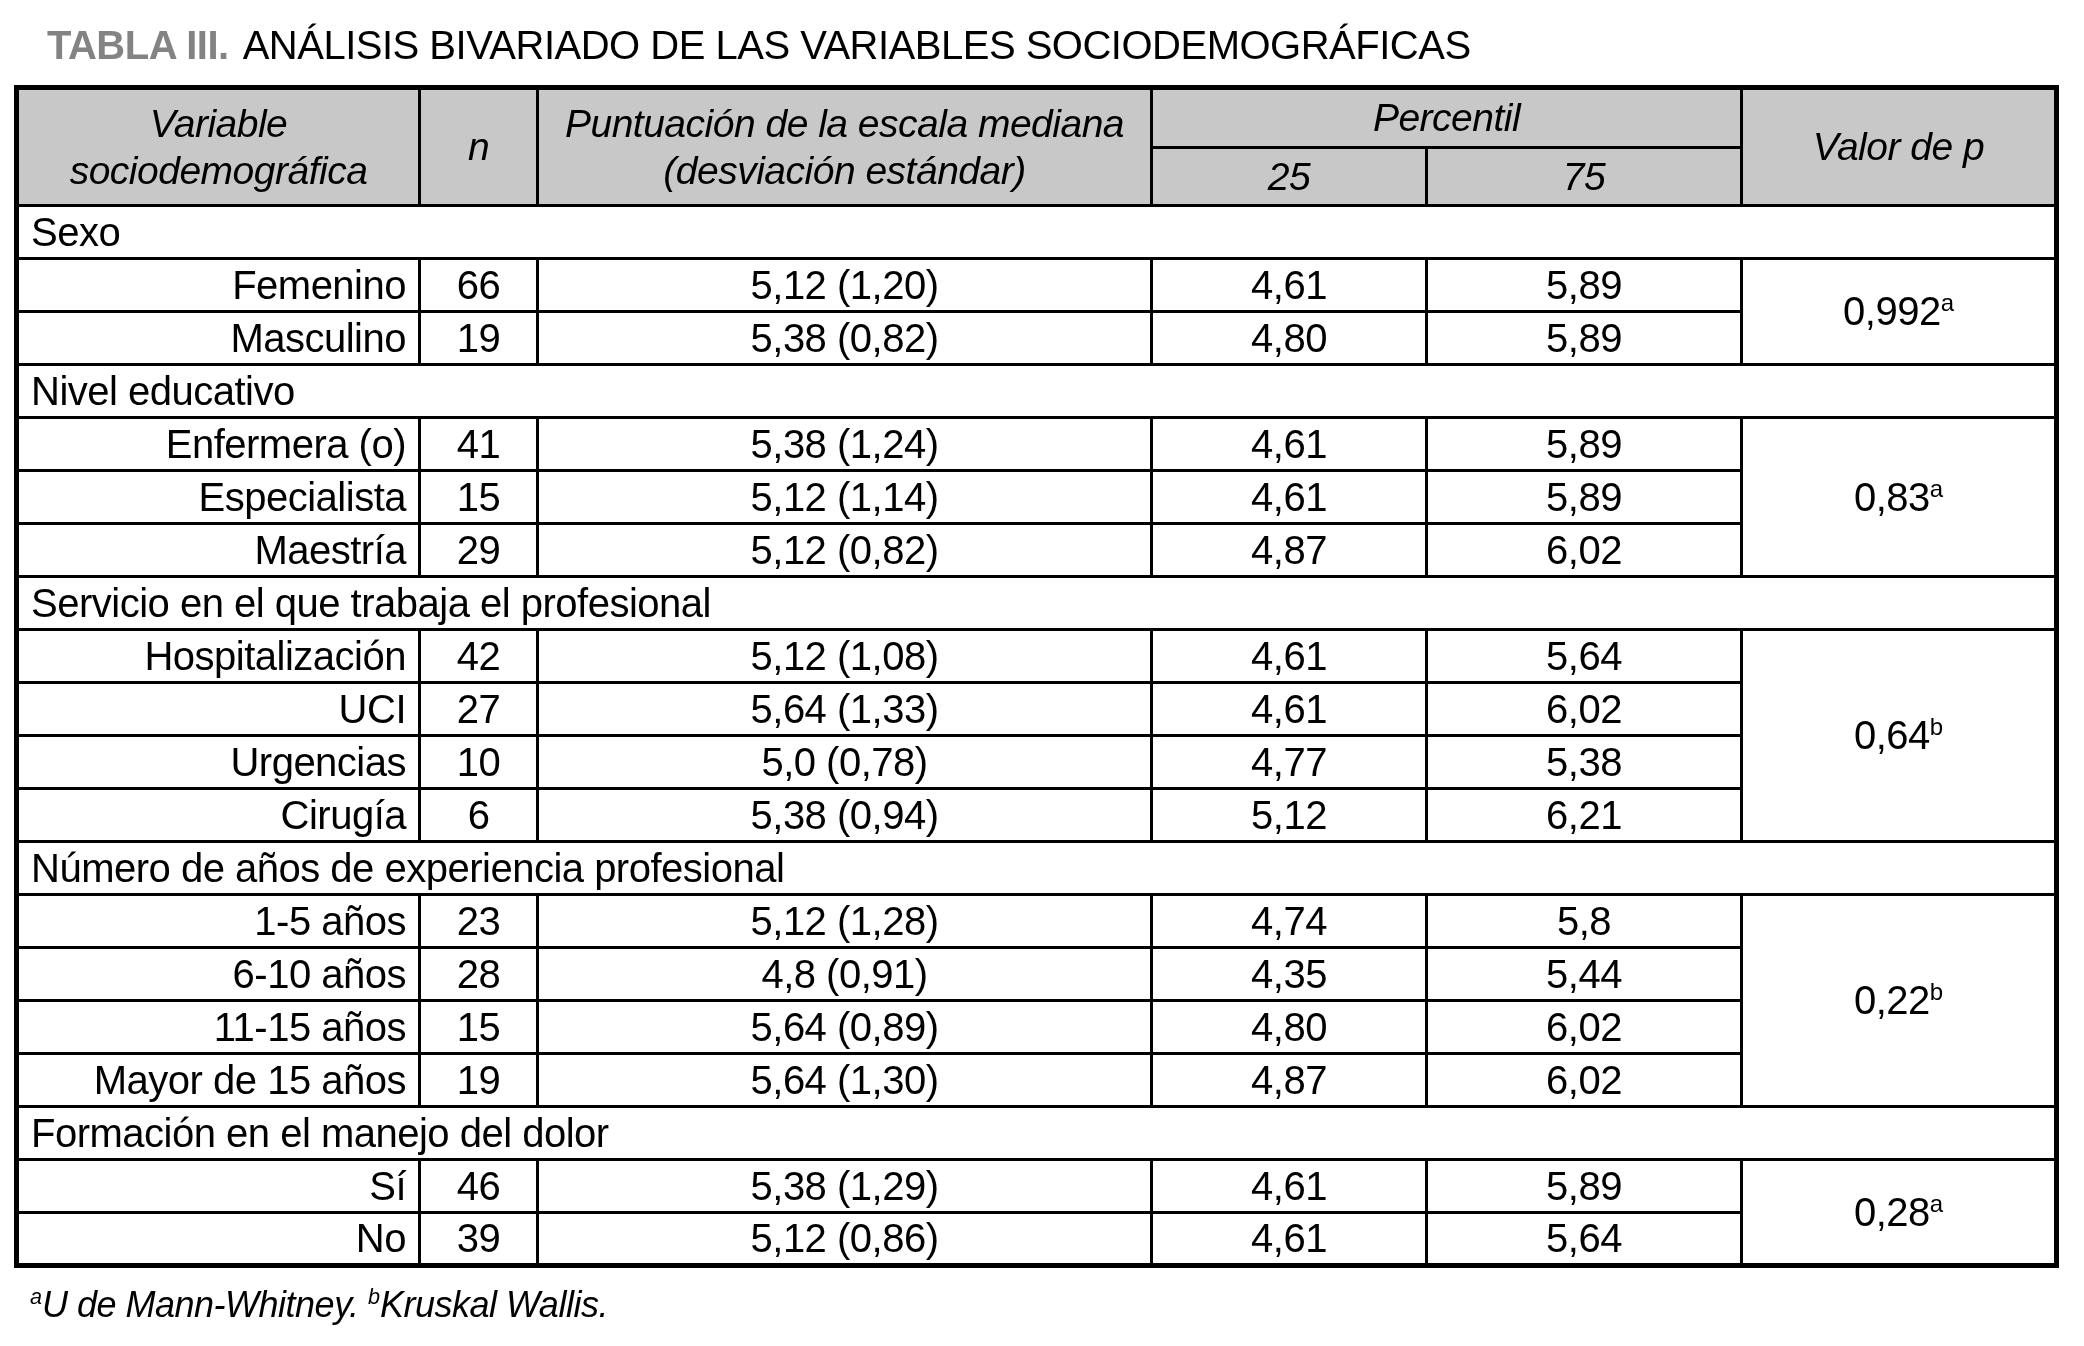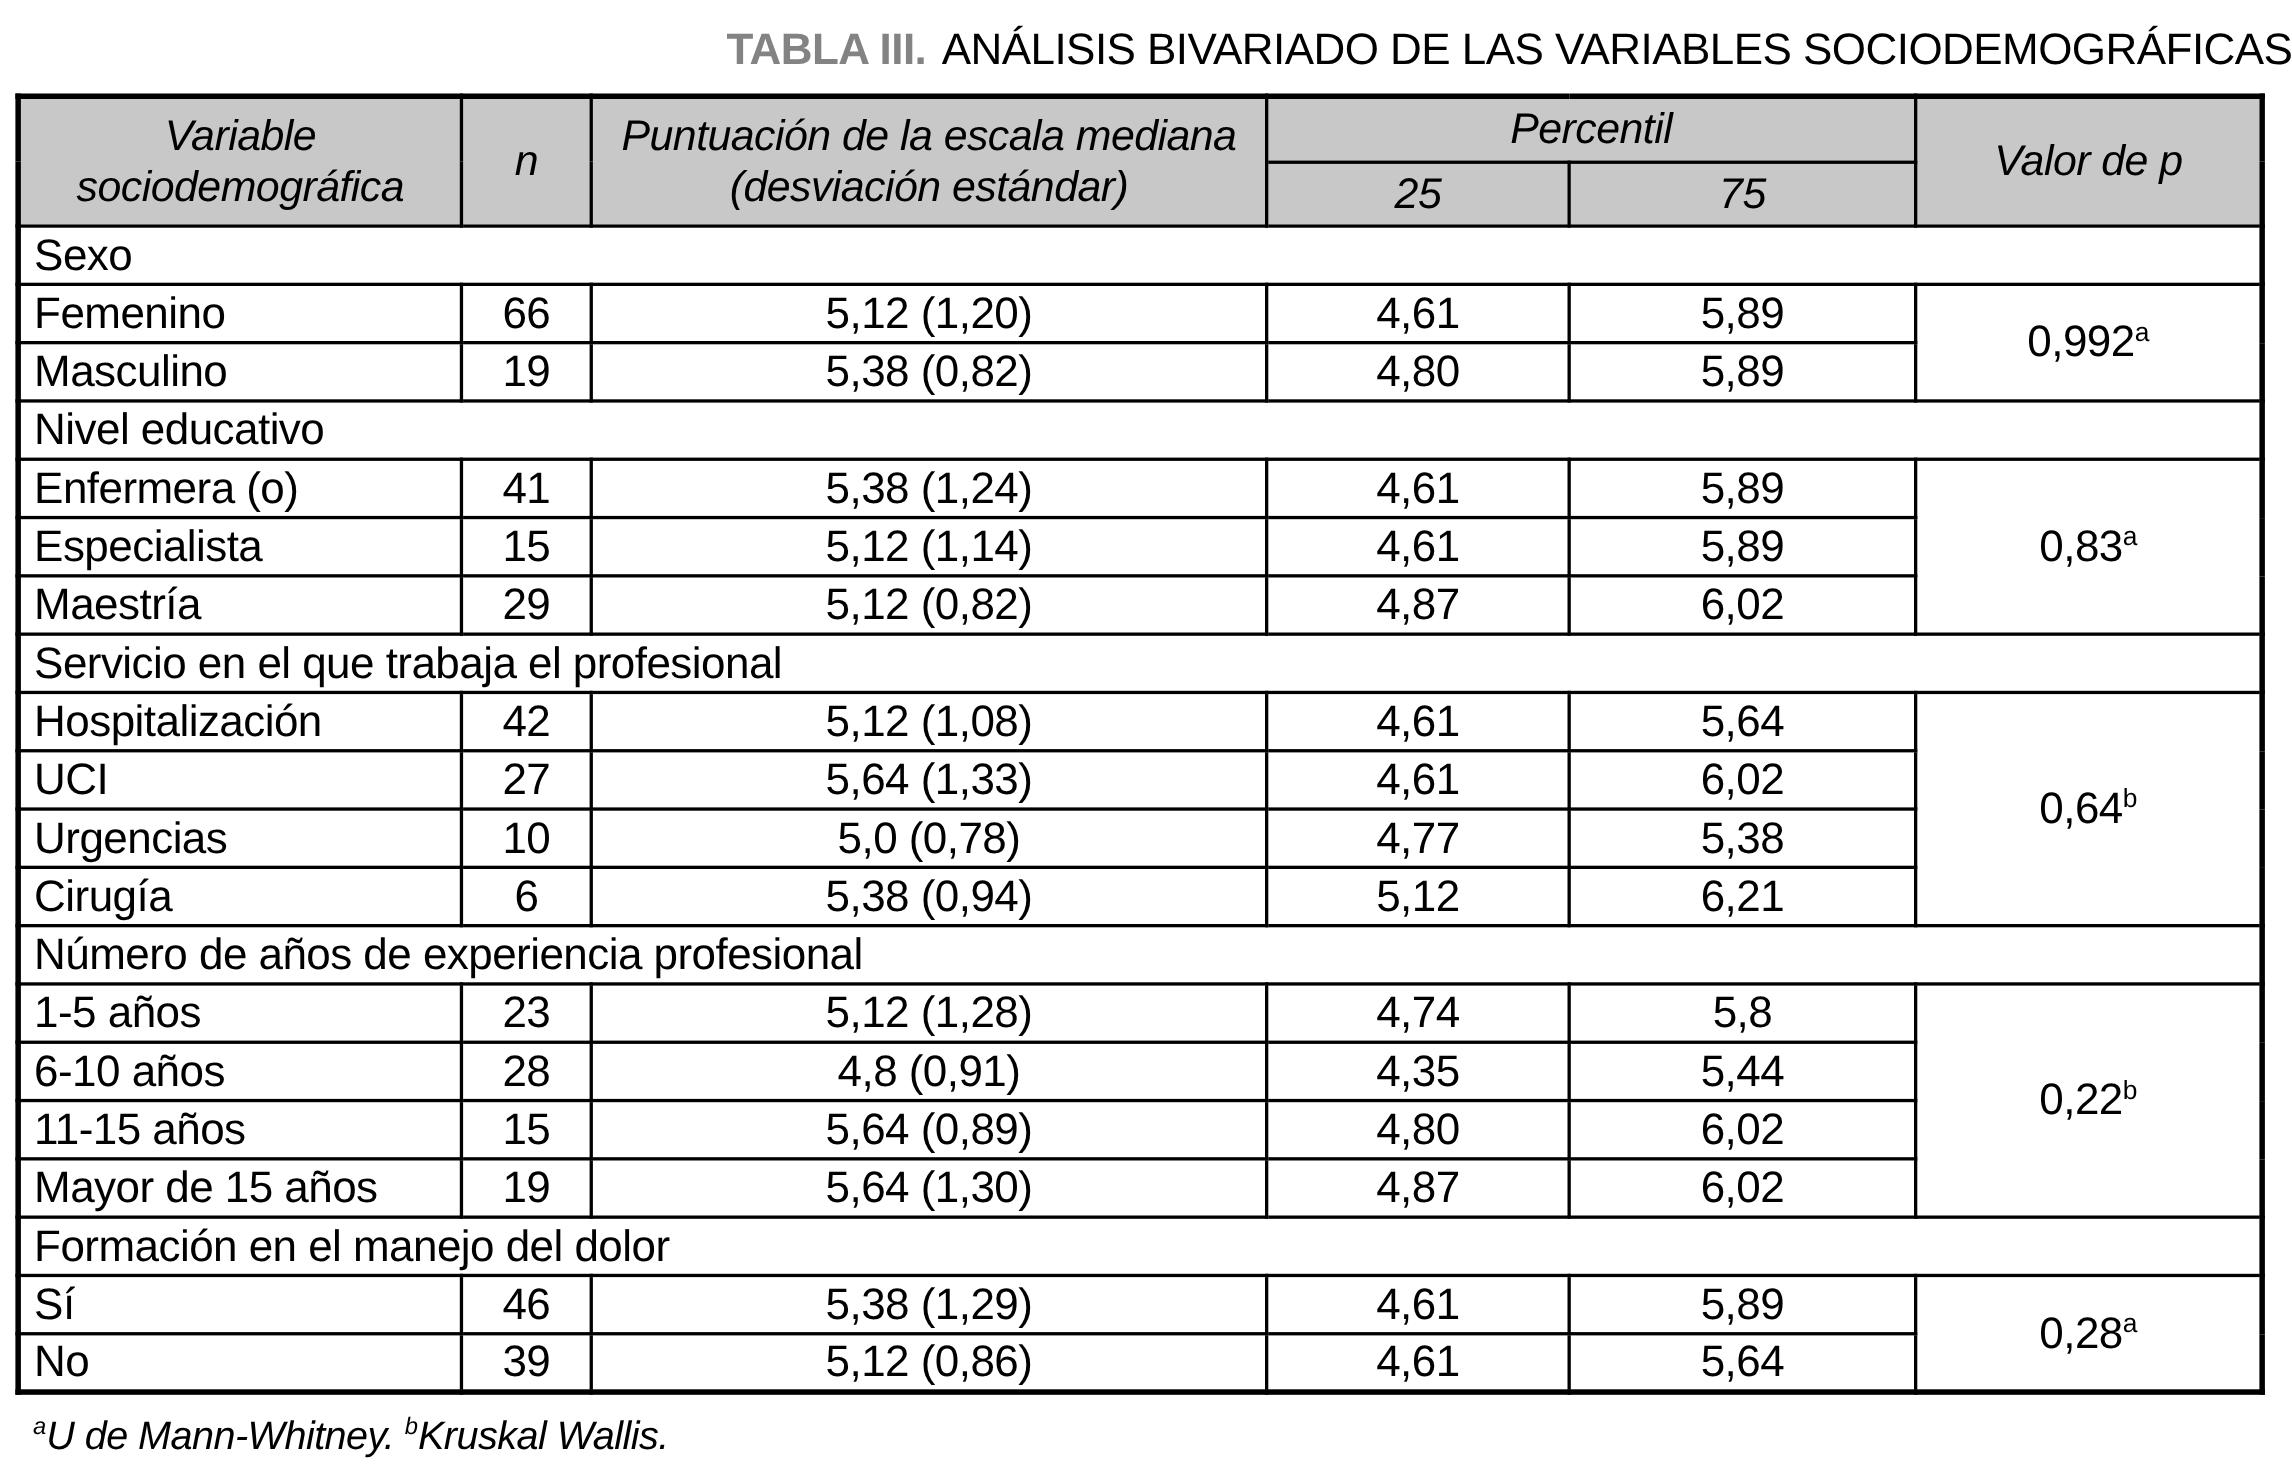--- a/index.html
+++ b/index.html
@@ -11,24 +11,25 @@
   html,body{margin:0;padding:0;}
   body{
     width:2084px;height:1346px;
     background:#ffffff;
     font-family:"Liberation Sans", sans-serif;
     color:#000;
     letter-spacing:-0.5px;
   }
   .page{padding-top:20px;}
   .table-title{
-    text-align:right;
+    text-align:left;
     font-size:40px;
     line-height:1.28;
     font-weight:normal;
+    padding-left:47px;
   }
   .table-title .tag{
     font-weight:bold;
     color:var(--title-label);
     margin-right:14px;
   }
   table.data-table{
     border-collapse:collapse;
     table-layout:fixed;
     width:2040px;
@@ -55,21 +56,21 @@
     height:53px;
     padding:2px 12px;
     vertical-align:middle;
     background:#fff;
   }
   td.section-cell{
     font-weight:normal;
     text-align:left;
     padding-left:14px;
   }
-  td.var-cell{text-align:left;padding-left:14px;}
+  td.var-cell{text-align:right;padding-left:14px;}
   td.num-cell{text-align:center;}
   td.p-cell{text-align:center;vertical-align:middle;margin-top:11px;}
   sup{
     font-size:60%;
     vertical-align:super;
     line-height:0;
     letter-spacing:0;
   }
   .footnote{
     margin:16px 0 0 30px;

